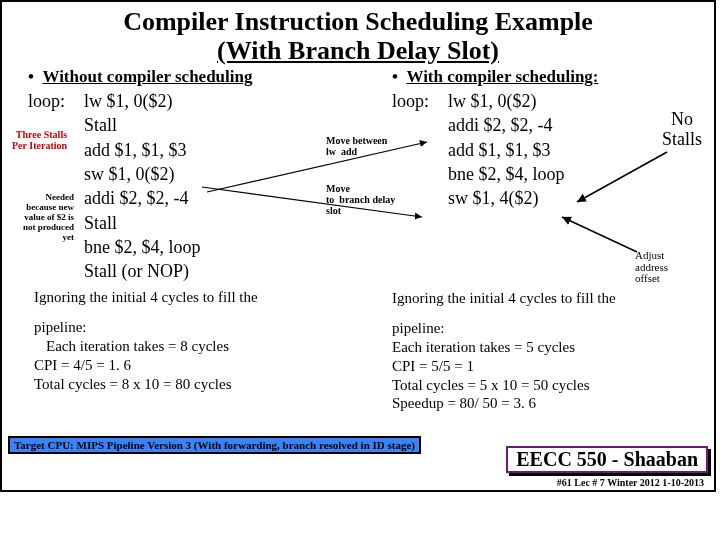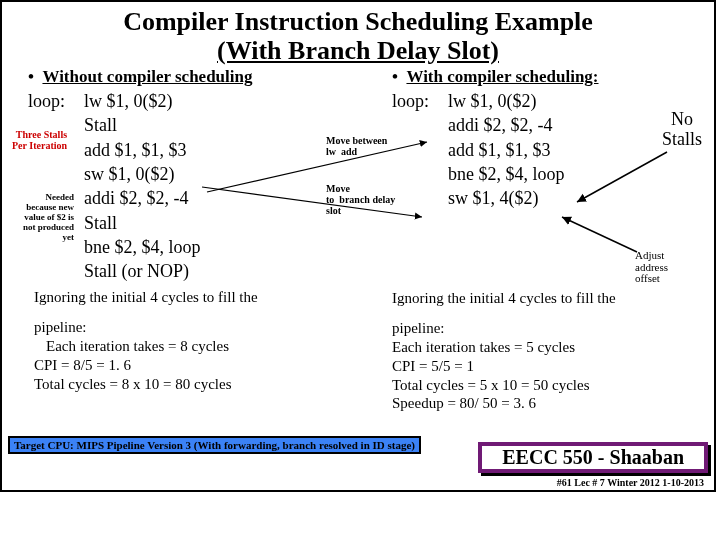--- a/index.html
+++ b/index.html
@@ -81,23 +81,23 @@
     border: 2px solid black;
     padding: 1px 4px;
     background: #3b82f6;
   }
   .eecc {
     position: absolute;
     right: 6px;
     bottom: 17px;
     font-size: 20px;
     font-weight: bold;
-    border: 4px solid #701a75;
+    border: 2px solid #701a75;
     box-shadow: 3px 3px 0 black;
-    padding: 0 20px;
+    padding: 0 8px;
     background: white;
   }
   .footer {
     position: absolute;
     right: 10px;
     bottom: 2px;
     font-size: 10px;
     font-weight: bold;
   }
   .no-stalls {
@@ -148,21 +148,21 @@
 Per Iteration</div>
         <div class="note-box" style="left:-16px; top:104px; width:62px; color:black; white-space:pre-line; font-weight:bold; font-size:9px;">Needed
 because new
 value of $2 is
 not produced yet</div>
       </div>
 
       <div class="para" style="margin-top:4px; margin-left:6px;">Ignoring the initial 4 cycles to fill the</div>
       <div class="para2" style="margin-left:6px; margin-top:12px;">pipeline:</div>
       <div class="para2" style="margin-left:18px;">Each iteration takes = 8 cycles</div>
-      <div class="para2" style="margin-left:6px;">CPI =  8/5 =  1. 6</div>
+      <div class="para2" style="margin-left:6px;">CPI =  4/5 =  1. 6</div>
       <div class="para2" style="margin-left:6px;">Total cycles = 8 x 10 = 80 cycles</div>
     </div>
 
     <div class="col-right">
       <div class="heading">
         <span class="bullet">•&nbsp;&nbsp;</span><span class="u">With compiler scheduling:</span>
       </div>
 
       <div class="code-block" style="margin-left:0;">
         <span class="loop-label">loop:</span><span>lw $1, 0($2)</span>

